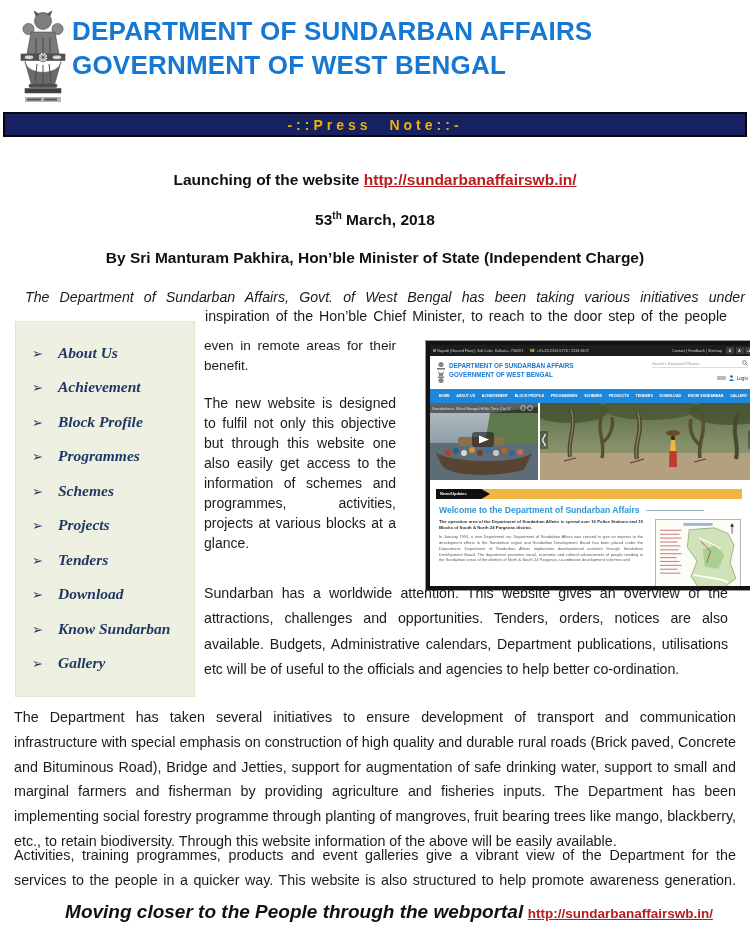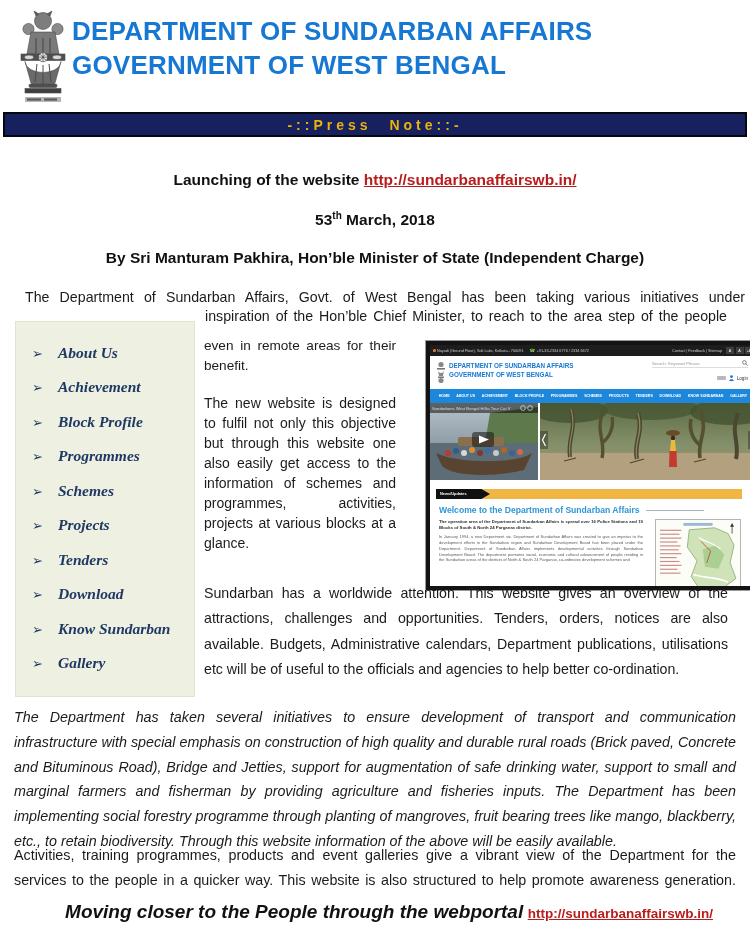--- a/index.html
+++ b/index.html
@@ -19,26 +19,26 @@
   
   .centered { position:absolute; left:0; width:750px; text-align:center; font-weight:bold; font-size:15.5px; color:#111; }
   #title-line { top:171px; }
   #date-line  { top:210px; }
   #date-line sup { font-size:10px; }
   #byline     { top:249px; }
   a.doc-link { color:#b91c1c; font-weight:bold; text-decoration:underline; }
   
   .p { position:absolute; text-align:justify; color:#1b1b1b; }
   .jl { text-align-last:justify; }
-  #p1l1 { left:25px;  width:720px; top:288px; font-size:14.2px; line-height:19px; }
+  #p1l1 { left:25px;  width:720px; top:288px; font-size:14.2px; line-height:19px;font-style:italic; }
   #p1l2 { left:205px; width:522px; top:307px; font-size:14.2px; line-height:19px; }
   #p1l3 { left:204px; width:192px; top:336px; font-size:13.6px; line-height:20px; }
   #p2   { left:204px; width:192px; top:393px; font-size:14px; line-height:20px; }
   #p3   { left:204px; width:524px; top:581px; font-size:14.2px; line-height:25.4px; }
-  #p4   { left:14px;  width:722px; top:705px; font-size:14.3px; line-height:24.8px;font-style:italic; }
+  #p4   { left:14px;  width:722px; top:705px; font-size:14.3px; line-height:24.8px; }
   #p5   { left:14px;  width:722px; top:843px; font-size:14.3px; line-height:25px; }
   
   .side-menu { position:absolute; left:15px; top:321px; width:180px; height:376px;
     background:#eef0e1; border:1px solid #e0e4d0; display:flex; flex-direction:column;
     justify-content:space-between; padding:22px 6px 24px 16px; }
   .menu-item { display:flex; align-items:baseline; }
   .menu-bullet { color:#1f3864; font-size:13px; width:26px; flex:none; }
   .menu-label { font-family:"Liberation Serif", serif; font-style:italic; font-weight:bold;
     font-size:15.5px; color:#1f3864; }
   
@@ -135,21 +135,21 @@
 
   <div id="title-line" class="centered">
     <span>Launching of the website </span><a class="doc-link" href="#">http://sundarbanaffairswb.in/</a>
   </div>
   <div id="date-line" class="centered">
     <span>53</span><sup>th</sup><span> March, 2018</span>
   </div>
   <div id="byline" class="centered">By Sri Manturam Pakhira, Hon’ble  Minister of State (Independent Charge)</div>
 
   <div id="p1l1" class="p jl">The Department of Sundarban Affairs, Govt. of West Bengal has been taking various initiatives under</div>
-  <div id="p1l2" class="p jl">inspiration of the Hon’ble Chief Minister, to reach to the area step of the people</div>
+  <div id="p1l2" class="p jl">inspiration of the Hon’ble Chief Minister, to reach to the door step of the people</div>
   <div id="p1l3" class="p">even in remote areas for their benefit.</div>
   <div id="p2" class="p">The new website is designed to fulfil not only this objective but through this website one also easily get access to the information of schemes and programmes, activities, projects at various blocks at a glance.</div>
 
   <aside class="side-menu">
     <div class="menu-item">
         <span class="menu-bullet">➢</span>
         <span class="menu-label">About Us</span>
       </div>
     <div class="menu-item">
         <span class="menu-bullet">➢</span>

